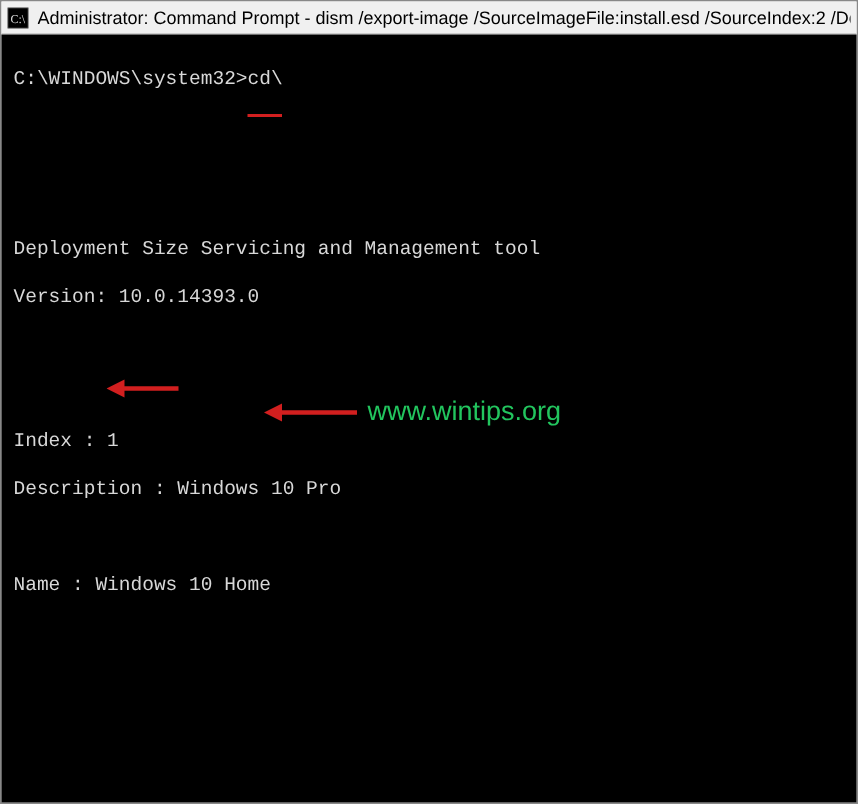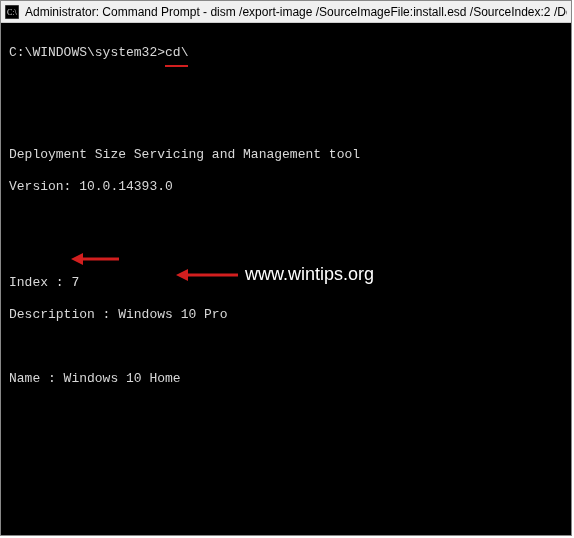--- a/index.html
+++ b/index.html
@@ -53,29 +53,29 @@
     line-height: 16px;
     white-space: pre;
     font-family: Consolas, 'Courier New', monospace;
     font-size: 13px;
     position: relative;
     overflow: hidden;
   }
   .uline-red {
     border-bottom: 2px solid #d21f1f;
     display: inline-block;
-    padding-bottom: 4px;
+    padding-bottom: 15px;
   }
   .arrow-svg {
     position: absolute;
     pointer-events: none;
   }
   .watermark {
     position: absolute;
-    color: #ffffff;
+    color: #22c55e;
     font-family: Arial, sans-serif;
     font-size: 18px;
     left: 244px;
     top: 243px;
     pointer-events: none;
   }
   .line { min-height: 16px; }
 </style>
 </head>
 <body>
@@ -92,21 +92,21 @@
   </div>
 
   <div class="terminal">
 <div class="line"><span>C:\WINDOWS\system32&gt;</span><span class="uline-red">cd\</span></div>
 <div class="line"></div>
 <div class="line"></div>
 <div class="line">Deployment Size Servicing and Management tool</div>
 <div class="line">Version: 10.0.14393.0</div>
 <div class="line"></div>
 <div class="line"></div>
-<div class="line">Index : 7</div>
+<div class="line">Index : 1</div>
 <div class="line">Description : Windows 10 Pro</div>
 <div class="line"></div>
 <div class="line">Name : Windows 10 Home</div>
 
 
 
 
 
 
 

